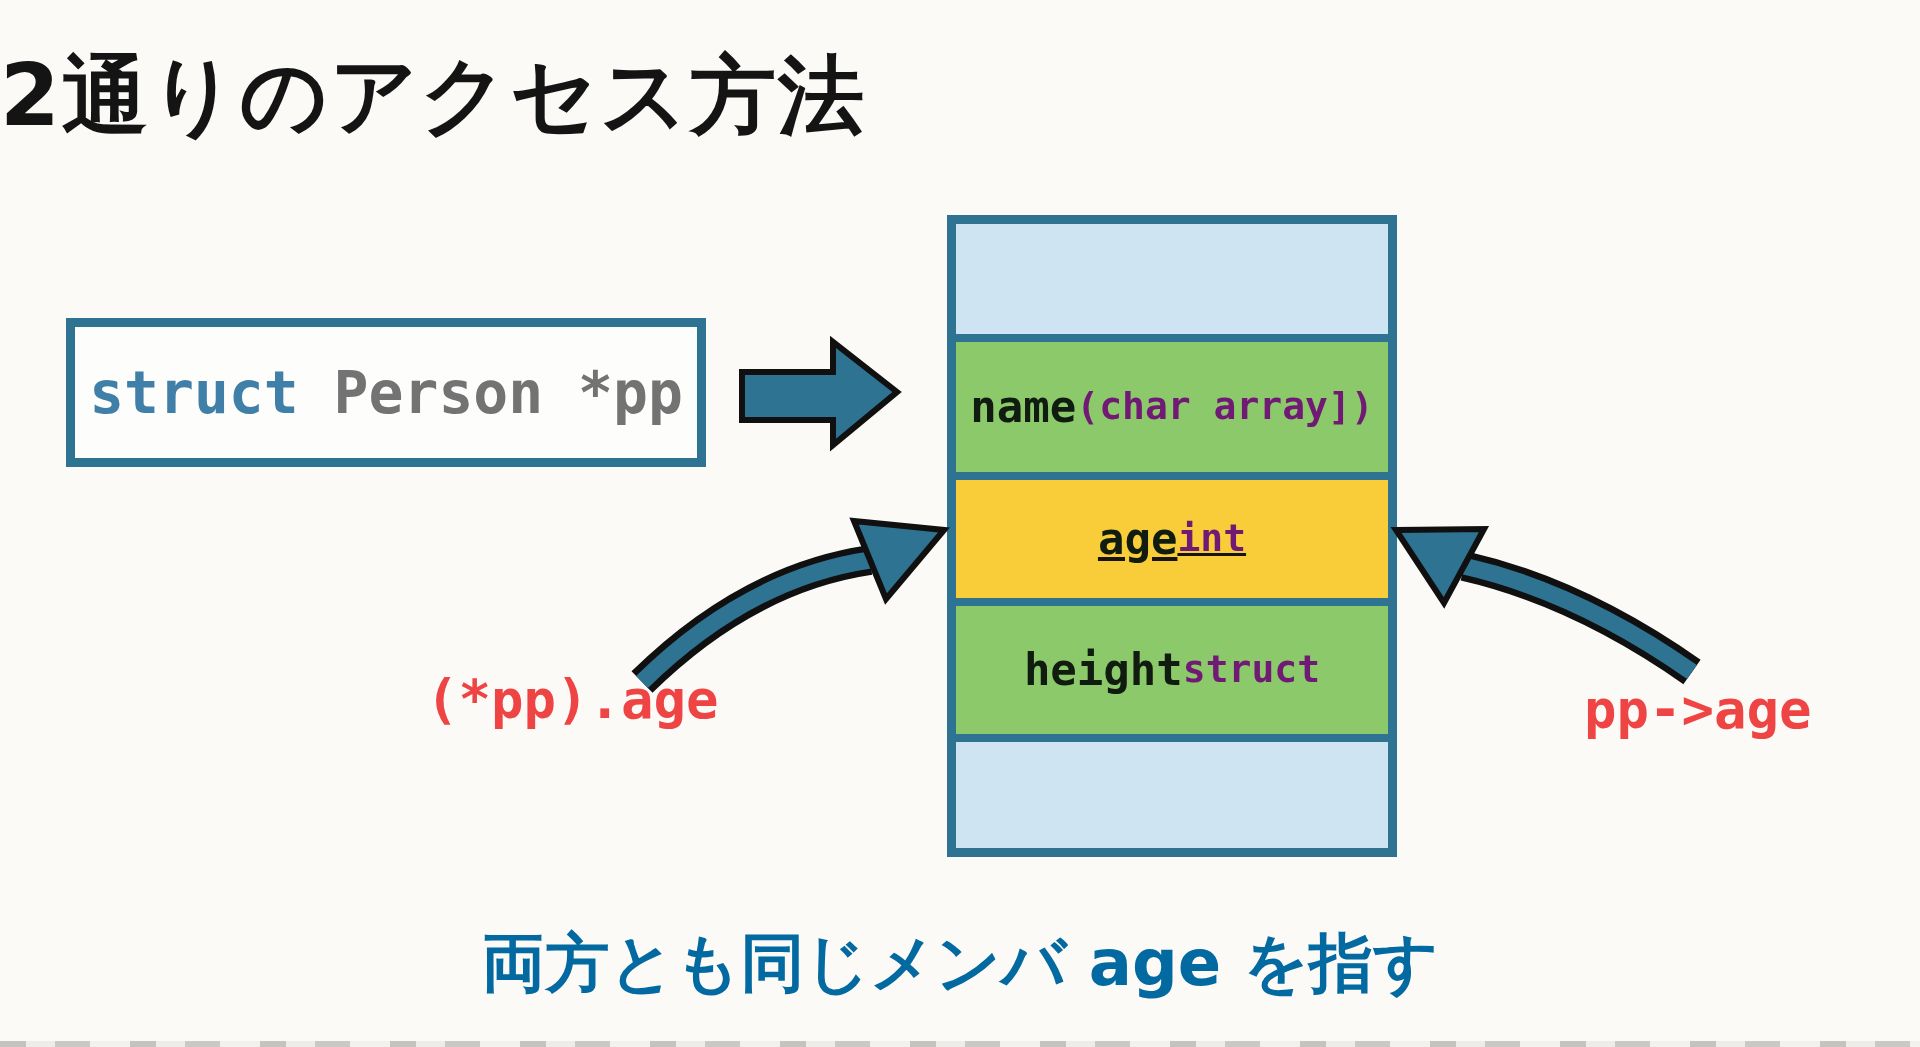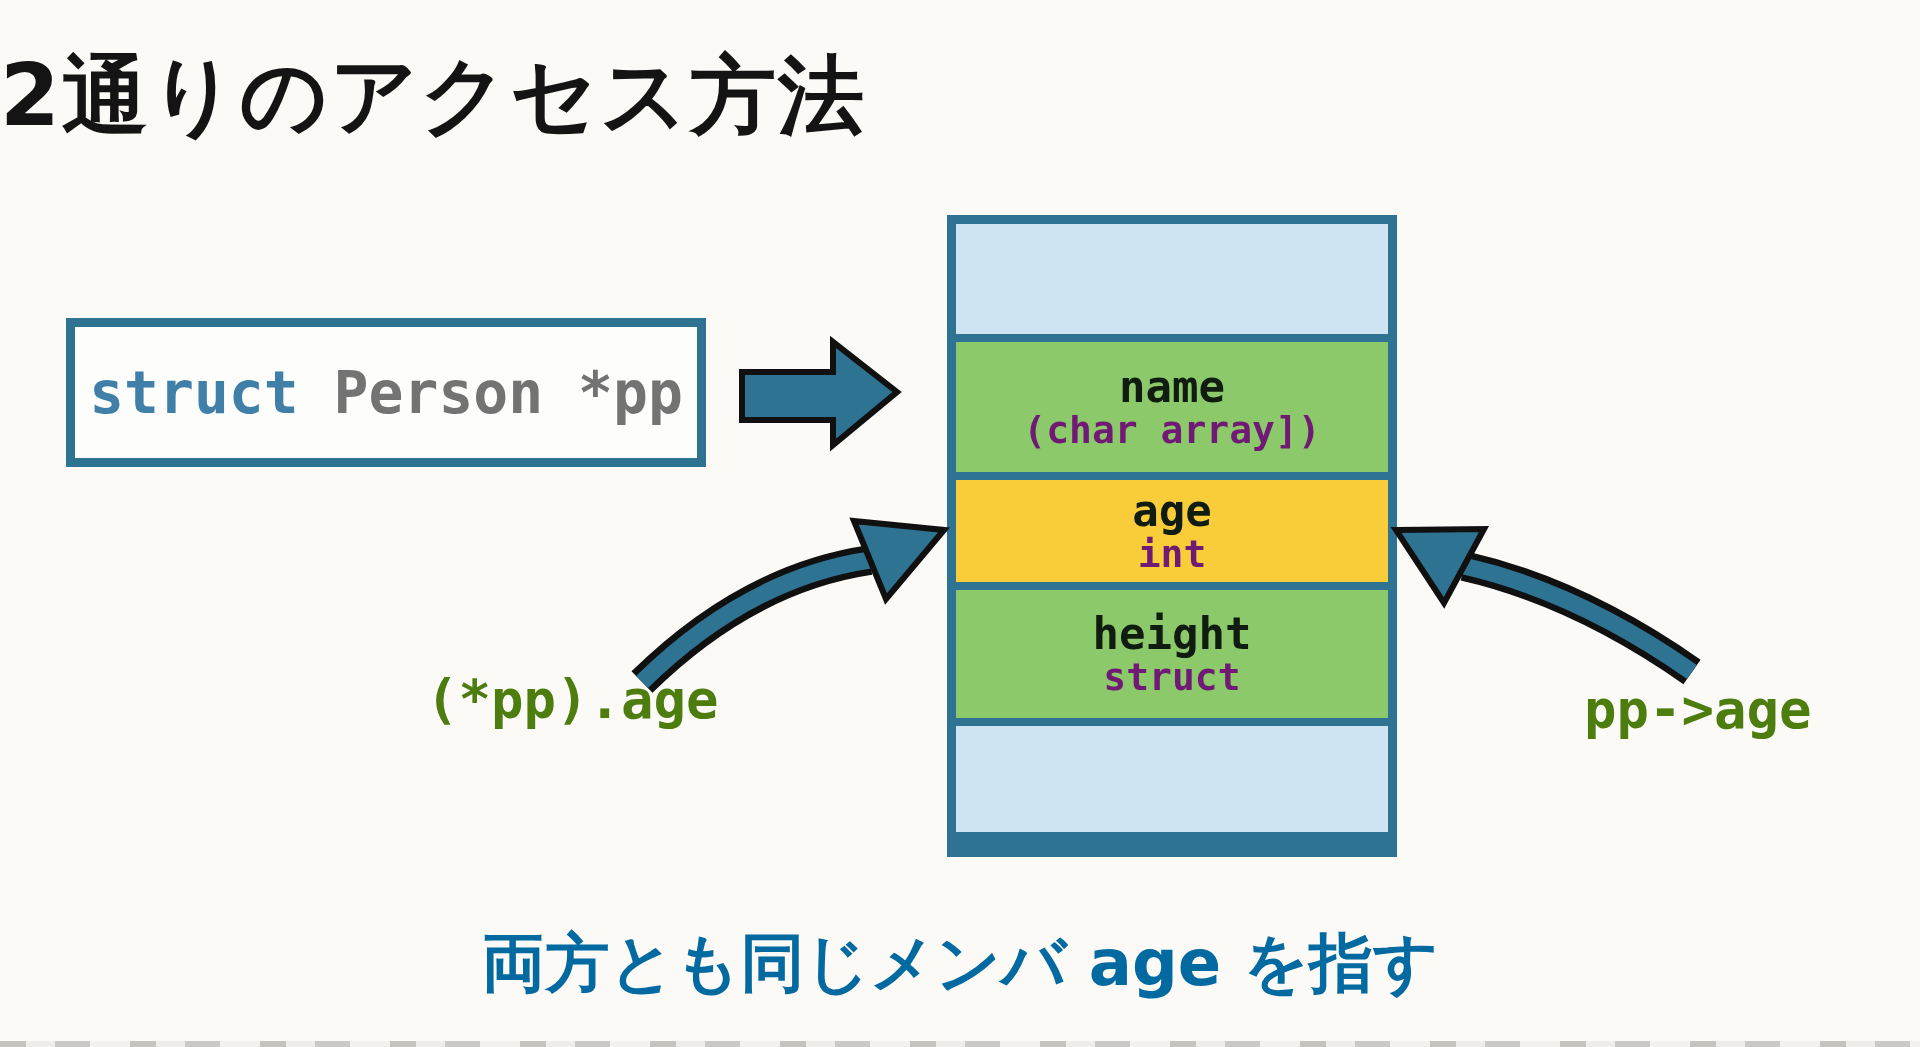--- a/index.html
+++ b/index.html
@@ -30,30 +30,30 @@
   .kw{color:#4080a8;}
   .decl-rest{color:#737373;}
   .struct{
     position:absolute;left:947px;top:215px;width:450px;height:642px;
     box-sizing:border-box;
     background:#2f7392;
     padding:9px;
     display:flex;flex-direction:column;gap:8px;
   }
   .cell{
-    display:flex;flex-direction:column;align-items:center;justify-content:center;
+    display:flex;flex-direction:row;align-items:center;justify-content:center;
     line-height:1.08;
   }
-  .c0{height:110px;} .c1{height:130px;} .c2{height:102px;} .c3{height:128px;} .c4{height:106px;}
+  .c0{height:110px;} .c1{height:130px;} .c2{height:118px;text-decoration:underline;} .c3{height:128px;} .c4{height:106px;}
   .cell-name{font-family:"DejaVu Sans Mono","Liberation Mono",monospace;font-weight:bold;font-size:44px;color:#101c10;}
   .cell-type{font-family:"DejaVu Sans Mono","Liberation Mono",monospace;font-weight:bold;font-size:38px;color:#701a75;}
   .access-label{
     position:absolute;
     font-family:"DejaVu Sans Mono","Liberation Mono",monospace;
-    font-weight:bold;font-size:54px;color:#4d7c0f;
+    font-weight:bold;font-size:54px;color:#ef4444;
     white-space:pre;
   }
   .access-left{left:426px;top:668px;}
   .access-right{left:1584px;top:678px;}
   .caption{
     position:absolute;left:0;top:920px;width:100%;
     text-align:center;
     font-size:64px;font-weight:800;color:#0369a1;
   }
   .arrow-layer{

